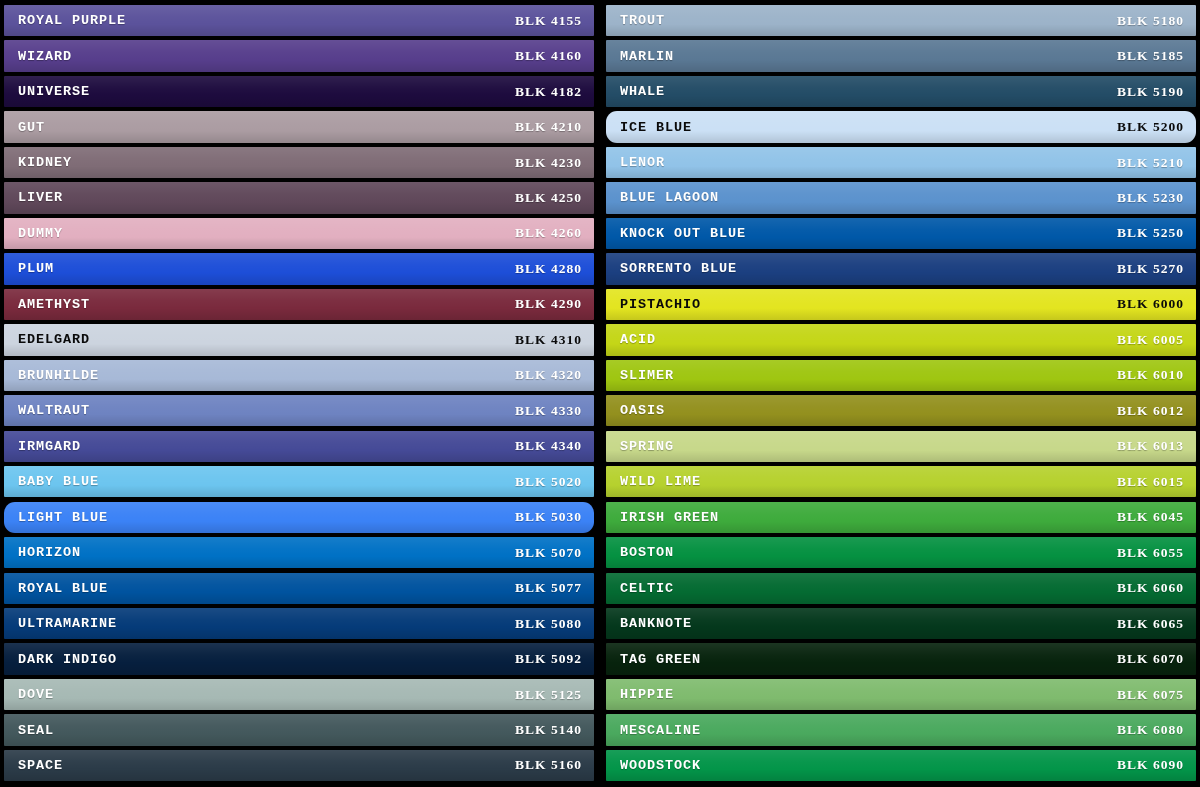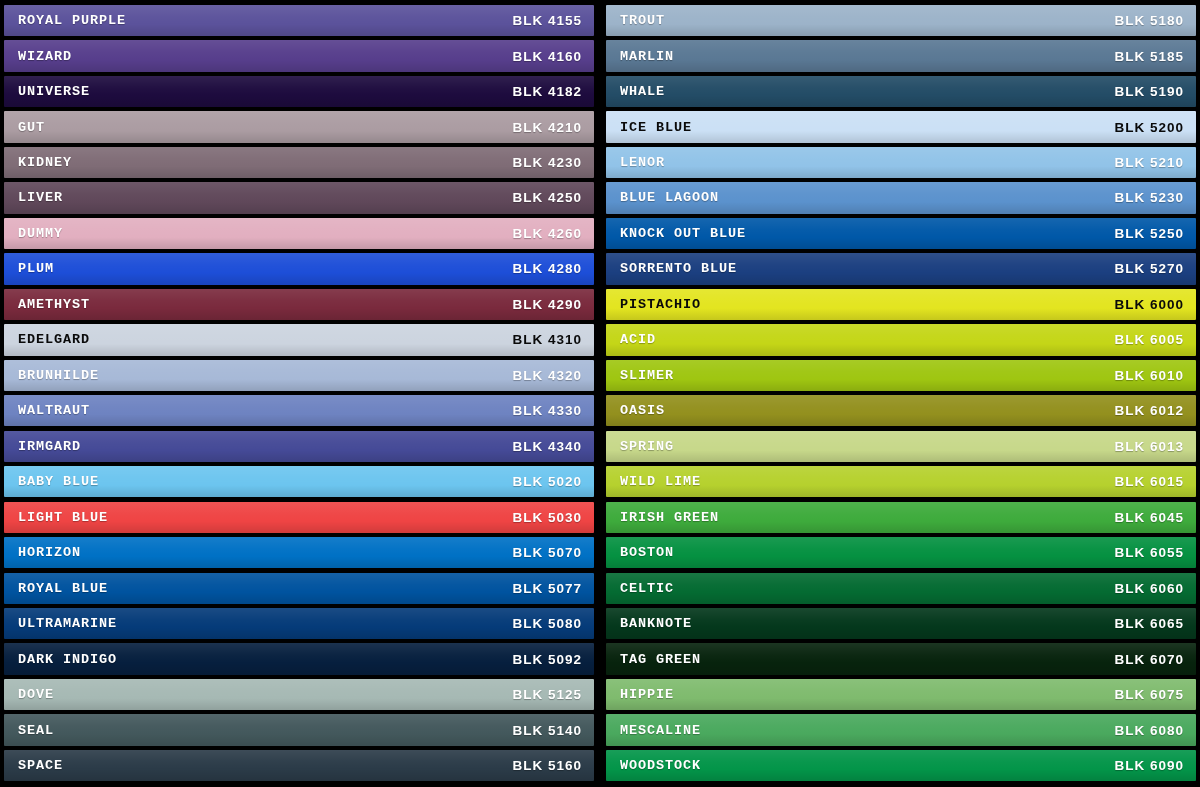--- a/index.html
+++ b/index.html
@@ -64,20 +64,21 @@
     white-space: nowrap;
     font-stretch: condensed;
   }
   .swatch-name {
     text-align: left;
     font-family: Liberation Mono, monospace;
   }
   .swatch-code {
     text-align: right;
     letter-spacing: 1.0px;
+    font-family: Liberation Serif, serif;
   }
   .light-text .swatch-name,
   .light-text .swatch-code {
     color: #ffffff;
     text-shadow: 0 1px 1px rgba(0,0,0,0.30);
   }
   .dark-text .swatch-name,
   .dark-text .swatch-code {
     color: #0a0a0a;
     text-shadow: none;
@@ -137,21 +138,21 @@
         <span class="swatch-code">BLK 4330</span>
       </div>
       <div class="swatch-row light-text" style="background-color: rgb(69, 74, 151);">
         <span class="swatch-name">IRMGARD</span>
         <span class="swatch-code">BLK 4340</span>
       </div>
       <div class="swatch-row light-text" style="background-color: rgb(108, 197, 239);">
         <span class="swatch-name">BABY BLUE</span>
         <span class="swatch-code">BLK 5020</span>
       </div>
-      <div class="swatch-row light-text" style="background-color: #ef4444;">
+      <div class="swatch-row light-text" style="background-color: #3b82f6; border-radius: 11px;">
         <span class="swatch-name">LIGHT BLUE</span>
         <span class="swatch-code">BLK 5030</span>
       </div>
       <div class="swatch-row light-text" style="background-color: rgb(0, 113, 197);">
         <span class="swatch-name">HORIZON</span>
         <span class="swatch-code">BLK 5070</span>
       </div>
       <div class="swatch-row light-text" style="background-color: rgb(0, 83, 159);">
         <span class="swatch-name">ROYAL BLUE</span>
         <span class="swatch-code">BLK 5077</span>
@@ -183,21 +184,21 @@
         <span class="swatch-code">BLK 5180</span>
       </div>
       <div class="swatch-row light-text" style="background-color: rgb(90, 120, 148);">
         <span class="swatch-name">MARLIN</span>
         <span class="swatch-code">BLK 5185</span>
       </div>
       <div class="swatch-row light-text" style="background-color: rgb(35, 76, 102);">
         <span class="swatch-name">WHALE</span>
         <span class="swatch-code">BLK 5190</span>
       </div>
-      <div class="swatch-row dark-text" style="background-color: rgb(203, 224, 245);">
+      <div class="swatch-row dark-text" style="background-color: rgb(203, 224, 245); border-radius: 11px;">
         <span class="swatch-name">ICE BLUE</span>
         <span class="swatch-code">BLK 5200</span>
       </div>
       <div class="swatch-row light-text" style="background-color: rgb(145, 195, 232);">
         <span class="swatch-name">LENOR</span>
         <span class="swatch-code">BLK 5210</span>
       </div>
       <div class="swatch-row light-text" style="background-color: rgb(91, 146, 205);">
         <span class="swatch-name">BLUE LAGOON</span>
         <span class="swatch-code">BLK 5230</span>

